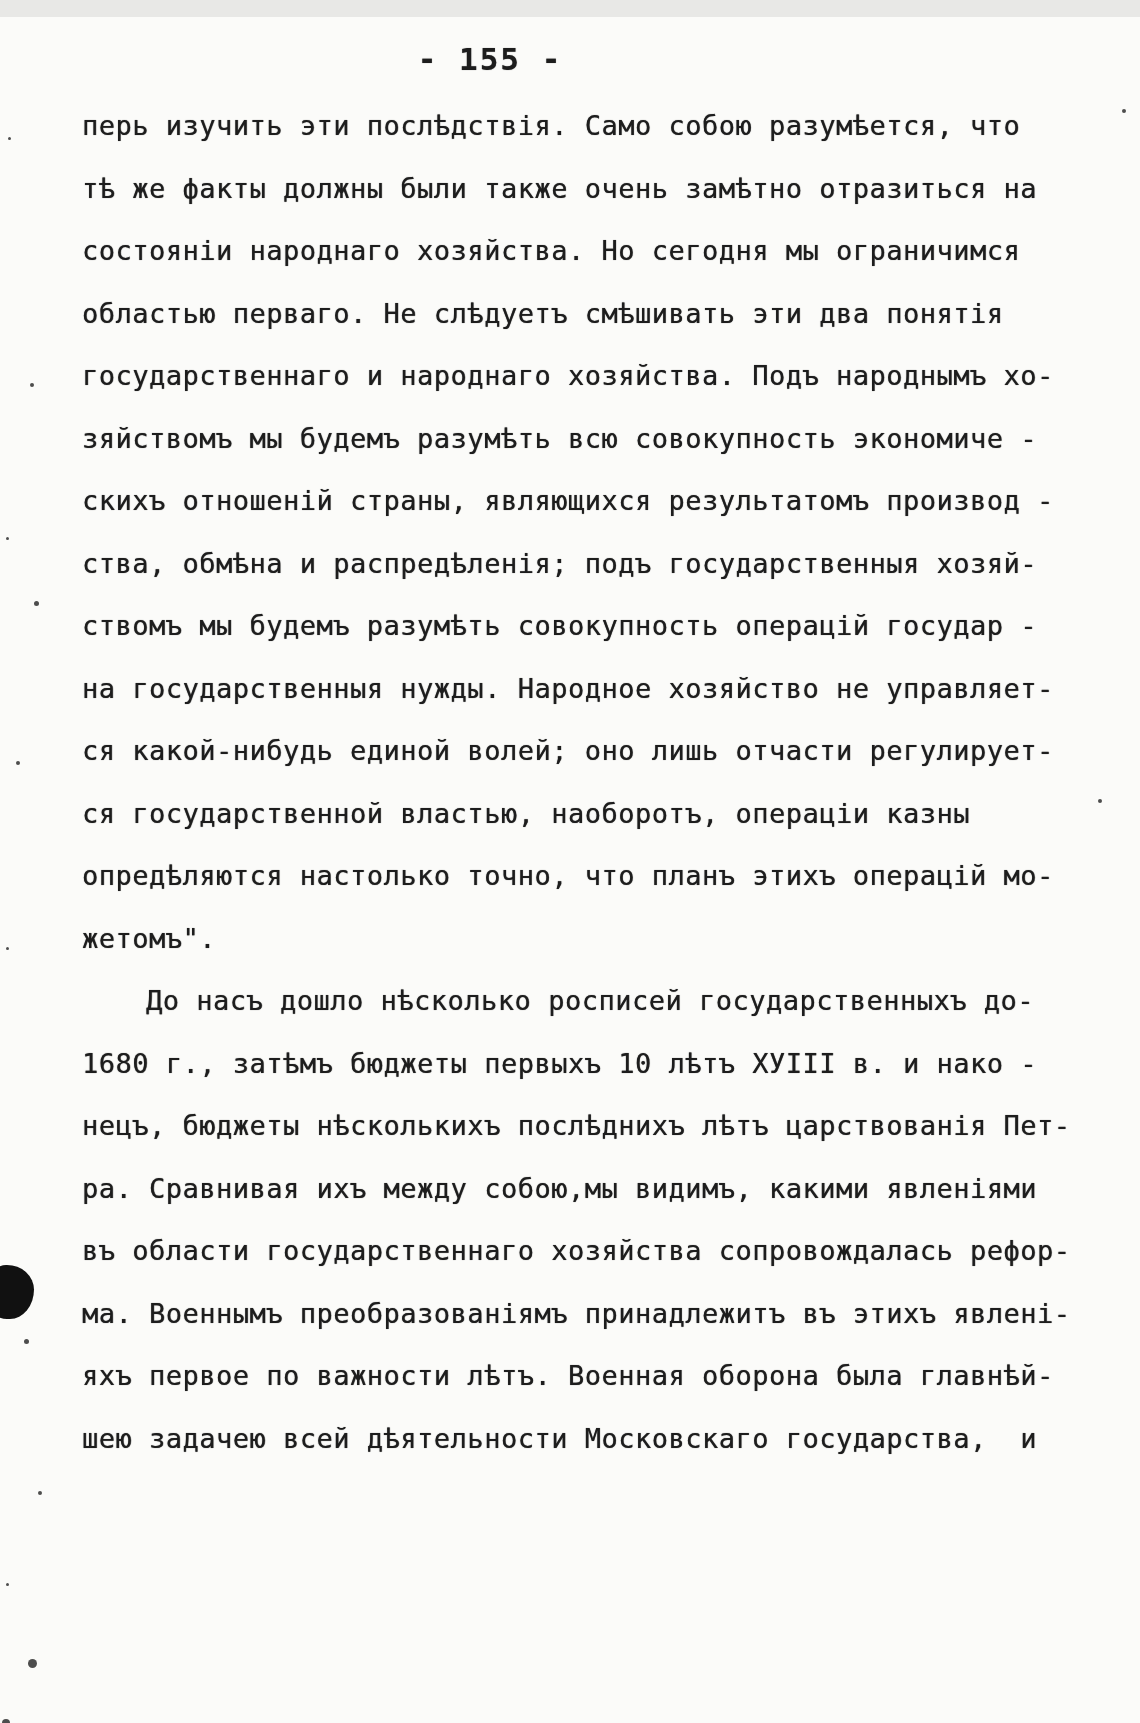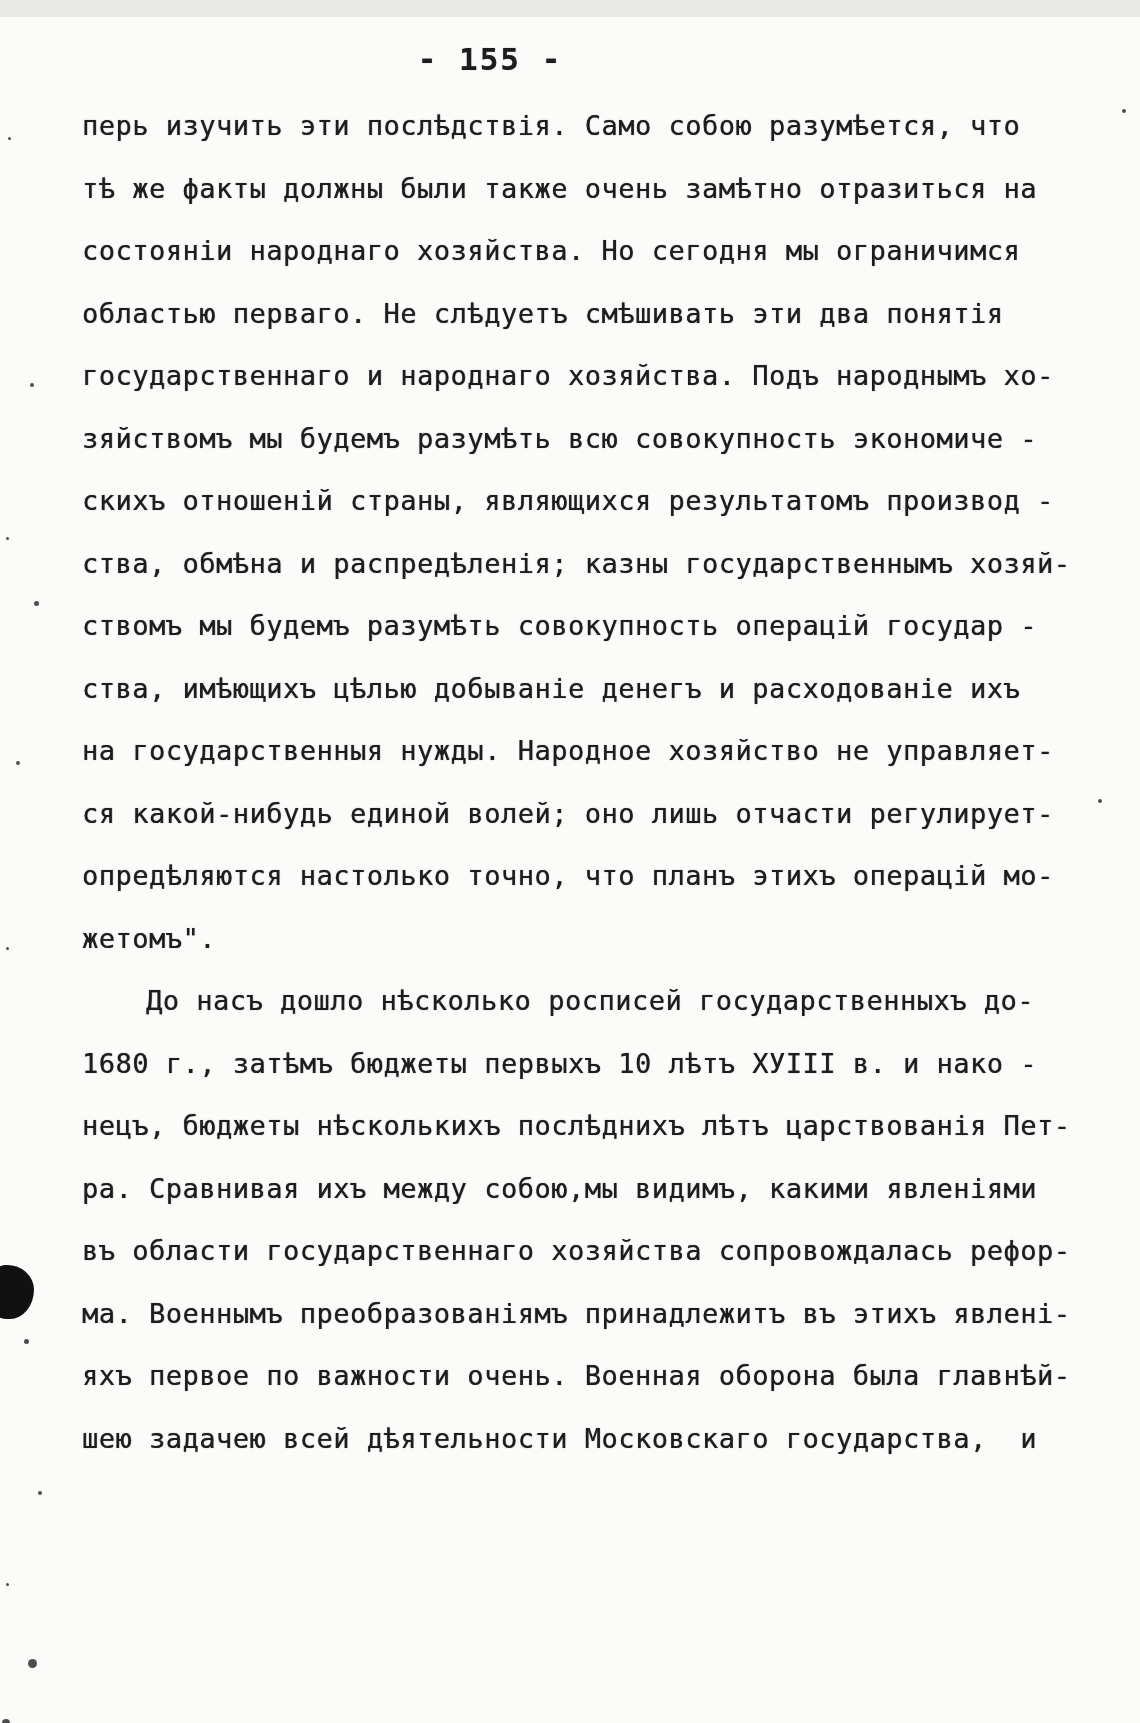--- a/index.html
+++ b/index.html
@@ -65,34 +65,34 @@
   <div class="page-number">- 155 -</div>
 
   <div class="text-body">
       <div class="text-line">перь изучить эти послѣдствія. Само собою разумѣется, что</div>
       <div class="text-line">тѣ же факты должны были также очень замѣтно отразиться на</div>
       <div class="text-line">состояніи народнаго хозяйства. Но сегодня мы ограничимся</div>
       <div class="text-line">областью перваго. Не слѣдуетъ смѣшивать эти два понятія</div>
       <div class="text-line">государственнаго и народнаго хозяйства. Подъ народнымъ хо-</div>
       <div class="text-line">зяйствомъ мы будемъ разумѣть всю совокупность экономиче -</div>
       <div class="text-line">скихъ отношеній страны, являющихся результатомъ производ -</div>
-      <div class="text-line">ства, обмѣна и распредѣленія; казны государственнымъ хозяй-</div>
+      <div class="text-line">ства, обмѣна и распредѣленія; подъ государственныя хозяй-</div>
       <div class="text-line">ствомъ мы будемъ разумѣть совокупность операцій государ -</div>
-      <div class="text-line">ства, имѣющихъ цѣлью добываніе денегъ и расходованіе ихъ</div>
       <div class="text-line">на государственныя нужды. Народное хозяйство не управляет-</div>
       <div class="text-line">ся какой-нибудь единой волей; оно лишь отчасти регулирует-</div>
+      <div class="text-line">ся государственной властью, наоборотъ, операціи казны</div>
       <div class="text-line">опредѣляются настолько точно, что планъ этихъ операцій мо-</div>
       <div class="text-line">жетомъ".</div>
       <div class="text-line indent">До насъ дошло нѣсколько росписей государственныхъ до-</div>
       <div class="text-line">1680 г., затѣмъ бюджеты первыхъ 10 лѣтъ ХУІІІ в. и нако -</div>
       <div class="text-line">нецъ, бюджеты нѣсколькихъ послѣднихъ лѣтъ царствованія Пет-</div>
       <div class="text-line">ра. Сравнивая ихъ между собою,мы видимъ, какими явленіями</div>
       <div class="text-line">въ области государственнаго хозяйства сопровождалась рефор-</div>
       <div class="text-line">ма. Военнымъ преобразованіямъ принадлежитъ въ этихъ явлені-</div>
-      <div class="text-line">яхъ первое по важности очень. Военная оборона была главнѣй-</div>
+      <div class="text-line">яхъ первое по важности лѣтъ. Военная оборона была главнѣй-</div>
       <div class="text-line">шею задачею всей дѣятельности Московскаго государства,  и</div>
     </div>
 <div class="ink-blot" style="left: -14px; top: 1248px; width: 48px; height: 54px;"></div>
     <div class="ink-speck" style="left: 1122px; top: 92px; width: 4px; height: 4px;"></div>
     <div class="ink-speck" style="left: 8px; top: 120px; width: 3px; height: 3px;"></div>
     <div class="ink-speck" style="left: 30px; top: 366px; width: 4px; height: 4px;"></div>
     <div class="ink-speck" style="left: 6px; top: 520px; width: 3px; height: 3px;"></div>
     <div class="ink-speck" style="left: 34px; top: 584px; width: 5px; height: 5px;"></div>
     <div class="ink-speck" style="left: 16px; top: 744px; width: 4px; height: 4px;"></div>
     <div class="ink-speck" style="left: 1098px; top: 782px; width: 4px; height: 4px;"></div>

